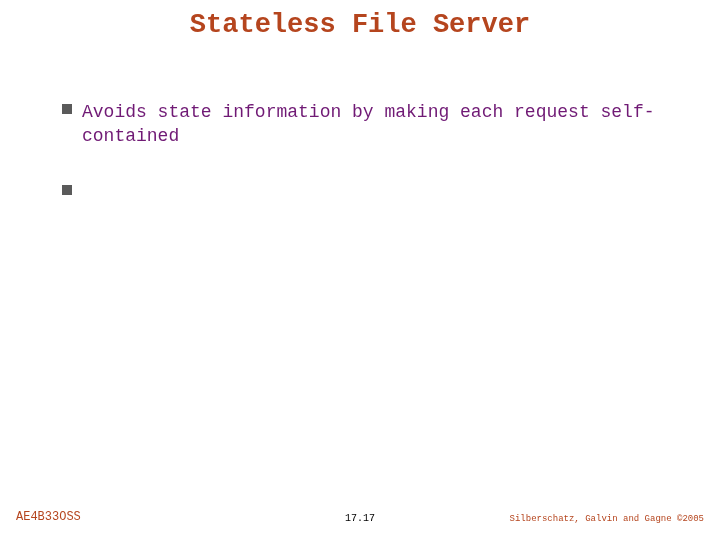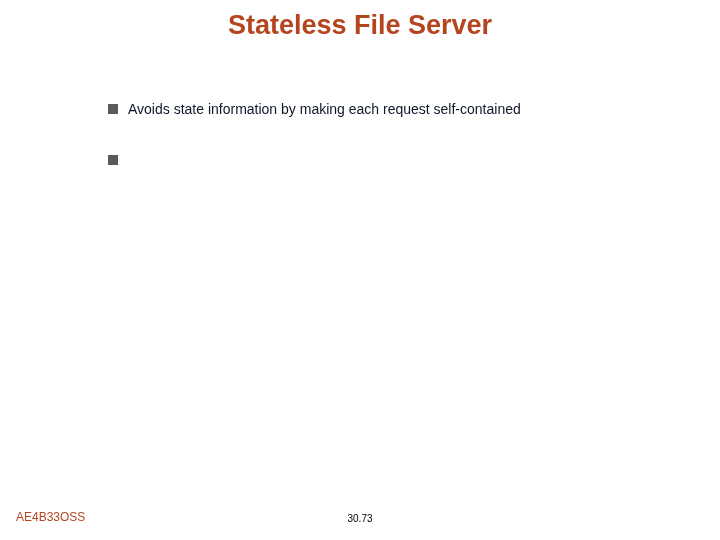--- a/index.html
+++ b/index.html
@@ -1,20 +1,20 @@
 <!DOCTYPE html>
 <html><head>
 <meta charset="utf-8">
 <style>
   * { margin: 0; padding: 0; box-sizing: border-box; }
   html, body { width: 720px; height: 540px; background: #ffffff; font-family: Arial, Helvetica, sans-serif; overflow: hidden; }
-  .slide { position: relative; width: 720px; height: 540px; }
+  .slide { position: relative; width: 720px; height: 540px; font-family: Liberation Mono, monospace; }
   .title { text-align: center; font-weight: bold; font-size: 27px; color: #b5451e; padding-top: 10px; }
   .content { position: absolute; top: 100px; left: 62px; right: 30px; }
-  .item { display: flex; align-items: flex-start; margin-bottom: 32px; font-size: 14px; color: #0f172a; margin-left: 46px; }
+  .item { display: flex; align-items: flex-start; margin-bottom: 32px; font-size: 18px; color: #701a75; }
   .bullet { flex: 0 0 auto; width: 10px; height: 10px; background: #5a5a5a; margin-top: 4px; margin-right: 10px; }
   .item-text { line-height: 1.35; }
   .footer-left { position: absolute; bottom: 16px; left: 16px; font-size: 12px; color: #b5451e; }
   .footer-center { position: absolute; bottom: 16px; width: 100%; text-align: center; font-size: 10px; color: #000; }
   .footer-right { position: absolute; bottom: 16px; right: 16px; font-size: 9px; color: #b5451e; }
 </style>
 </head>
 <body>
 
 <div class="slide">
@@ -24,14 +24,15 @@
     <div class="item">
       <div class="bullet"></div>
       <div class="item-text">Avoids state information by making each request self-contained</div>
     </div>
     <div class="item">
       <div class="bullet"></div>
     </div>
   </div>
 
   <div class="footer-left">AE4B33OSS</div>
-  <div class="footer-center">30.73</div>
+  <div class="footer-center">17.17</div>
+  <div class="footer-right">Silberschatz, Galvin and Gagne ©2005</div>
 </div>
 
 </body></html>

